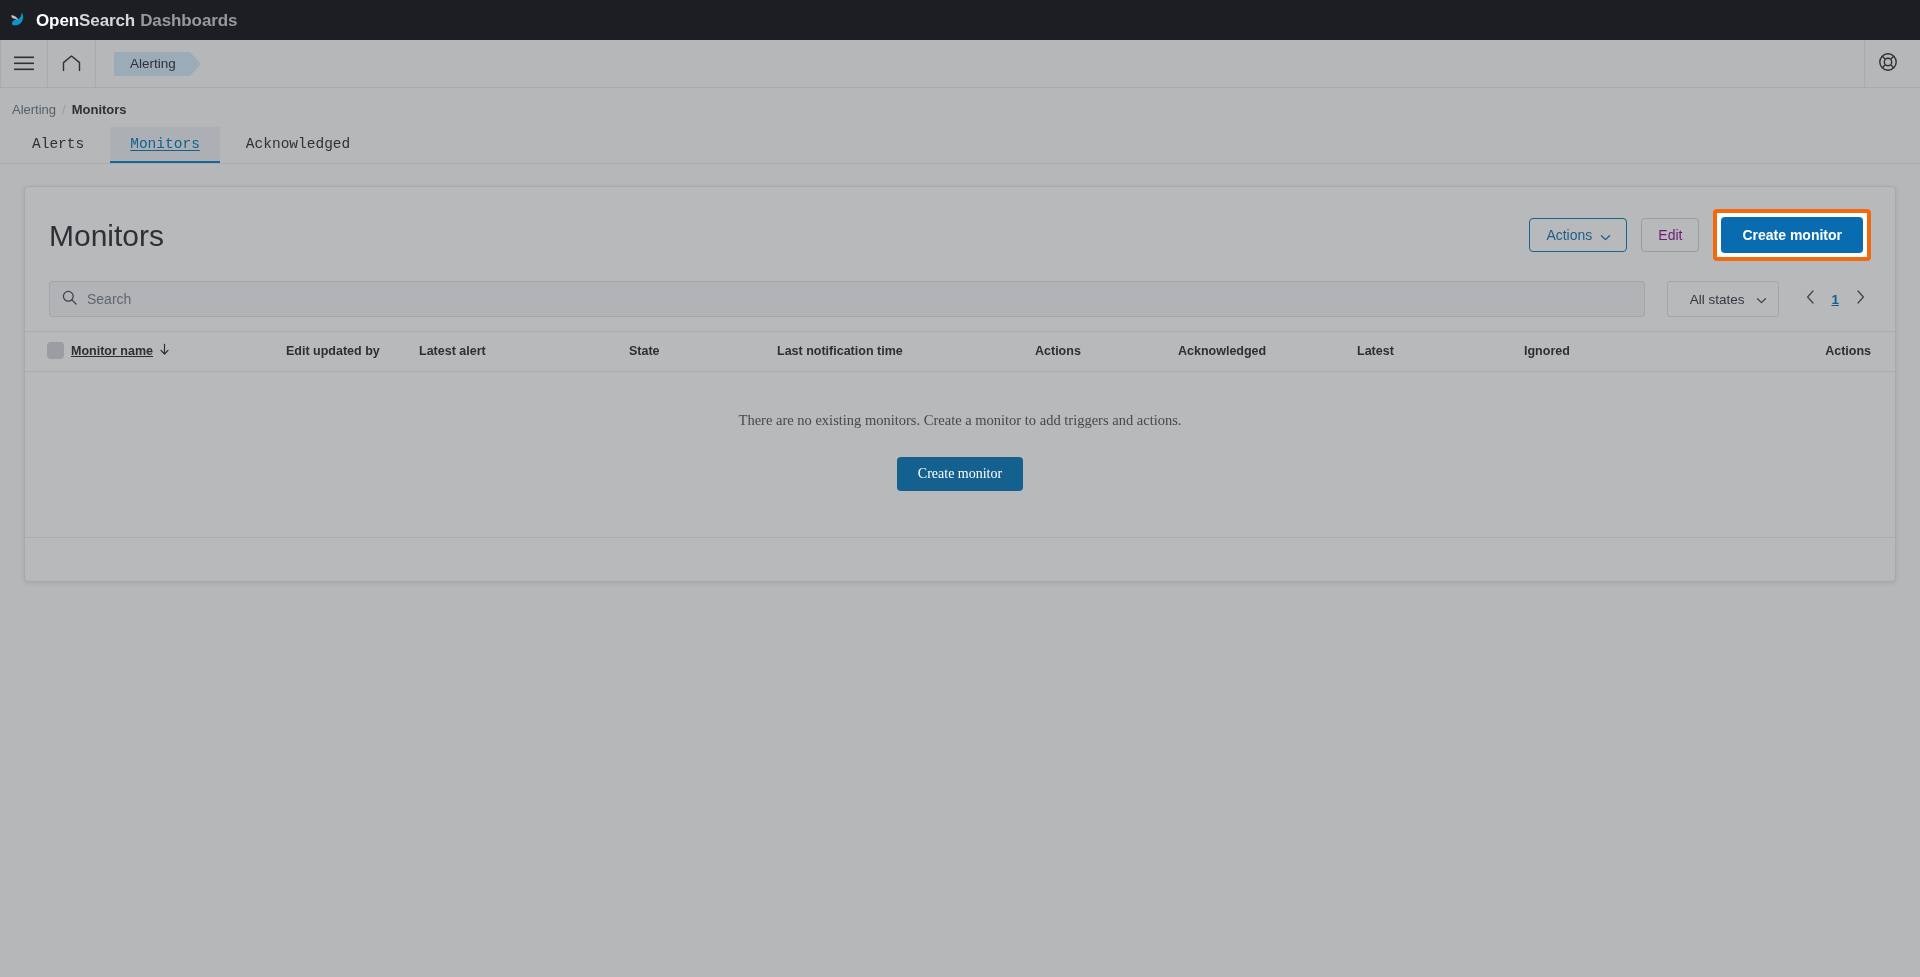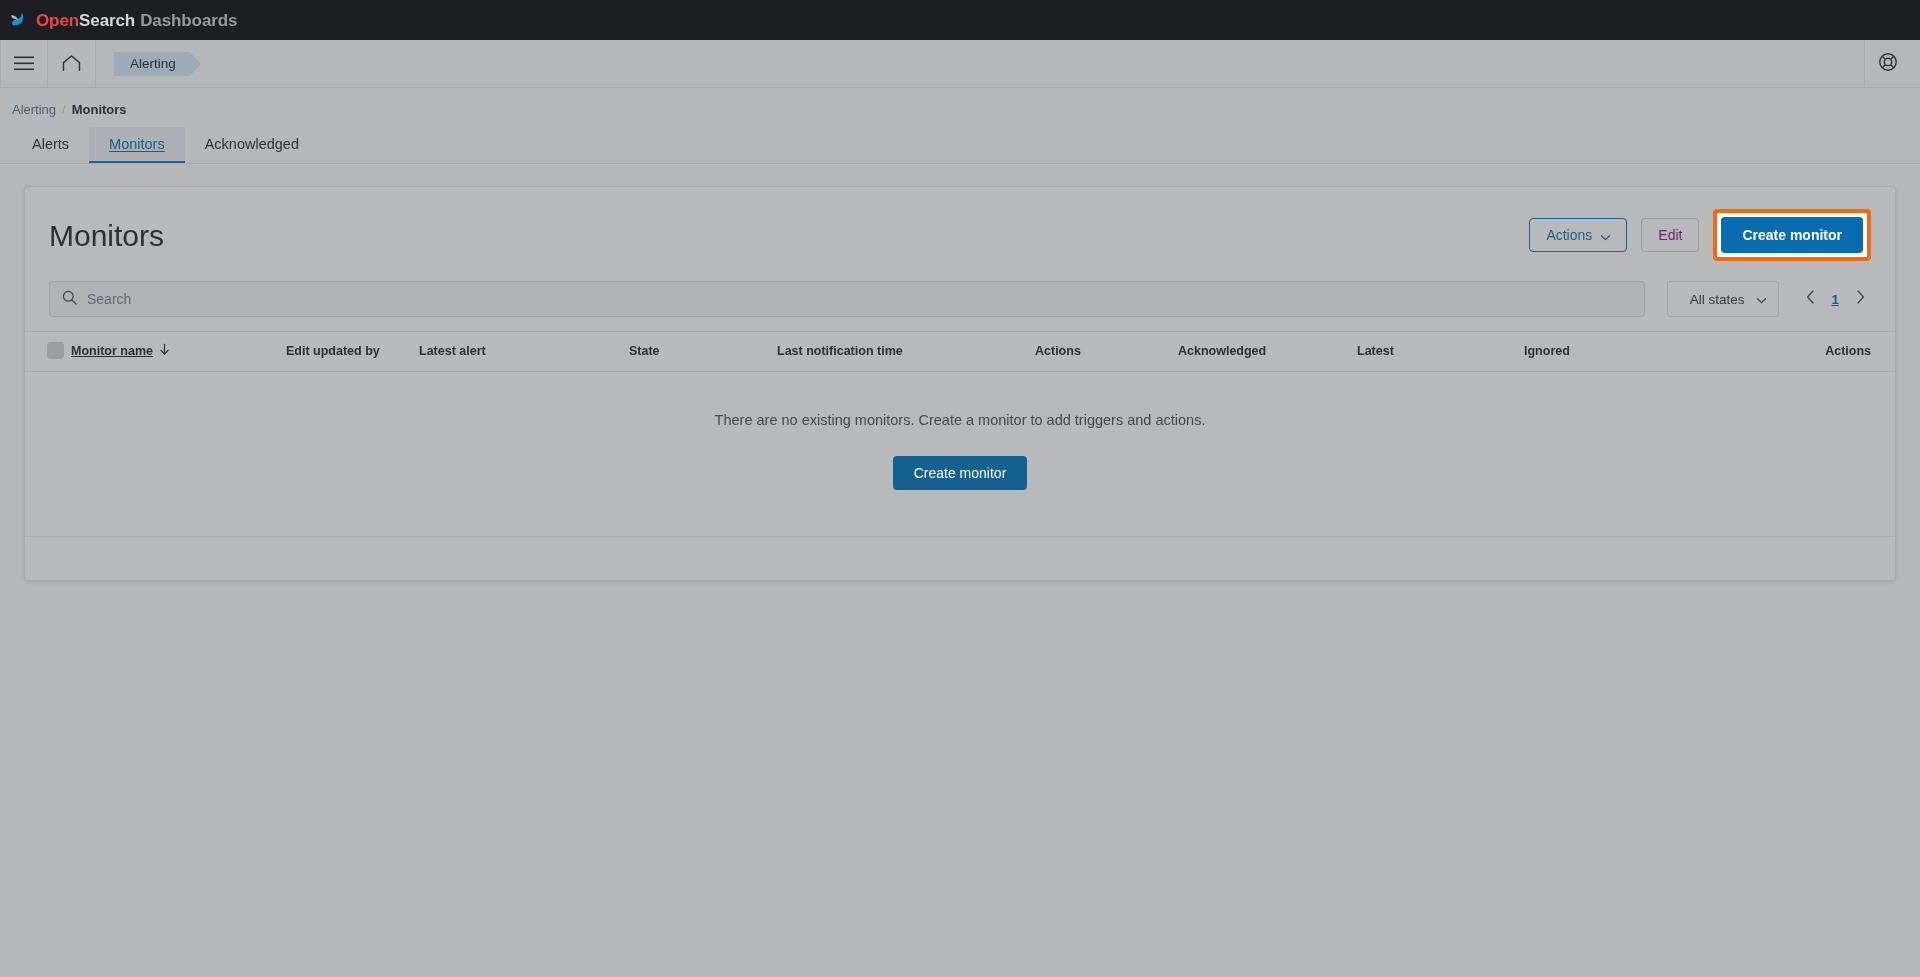--- a/index.html
+++ b/index.html
@@ -38,21 +38,21 @@
     flex: 0 0 auto;
   }
   .os-mark svg { display: block; }
   .os-logo-text {
     font-size: 17px;
     font-weight: 700;
     letter-spacing: -0.1px;
     line-height: 1;
     white-space: nowrap;
   }
-  .os-logo-open   { color: #ef4444; }
+  .os-logo-open   { color: #ffffff; }
   .os-logo-search { color: #d4d6da; }
   .os-logo-dash   { color: #98999d; font-weight: 700; margin-left: 5px; }
 
   
   .nav-strip {
     height: 48px;
     background: #b5b7b9;
     border-bottom: 1px solid #a8aaac;
     display: flex;
     align-items: center;
@@ -119,22 +119,23 @@
     gap: 6px;
     margin-bottom: 10px;
   }
   .bc-link { color: #53606e; cursor: pointer; }
   .bc-sep  { color: #9a9ca0; }
   .bc-current { color: #2f3138; font-weight: 600; }
 
   .tabs {
     display: flex;
     align-items: flex-end;
-    gap: 0;
+    gap: 6px;
     height: 36px;
+    font-family: Liberation Mono, monospace;
   }
   .tab {
     padding: 0 20px;
     height: 36px;
     display: flex;
     align-items: center;
     font-size: 14.5px;
     color: #2f3138;
     cursor: pointer;
     border-bottom: 2px solid transparent;
@@ -316,20 +317,21 @@
     background: #9a9da1;
     display: block;
     cursor: pointer;
   }
   .th-sort { display: inline-flex; align-items: center; gap: 6px; cursor: pointer; text-decoration: underline; }
   .th-right { text-align: right !important; padding-right: 24px !important; }
 
   .empty-cell {
     padding: 40px 0 46px 0;
     text-align: center;
+    font-family: Liberation Serif, serif;
   }
   .empty-msg {
     font-size: 14.5px;
     color: #45484f;
     margin-bottom: 28px;
   }
 
   .panel-foot {
     height: 44px;
     border-top: 1px solid #a9abad;

